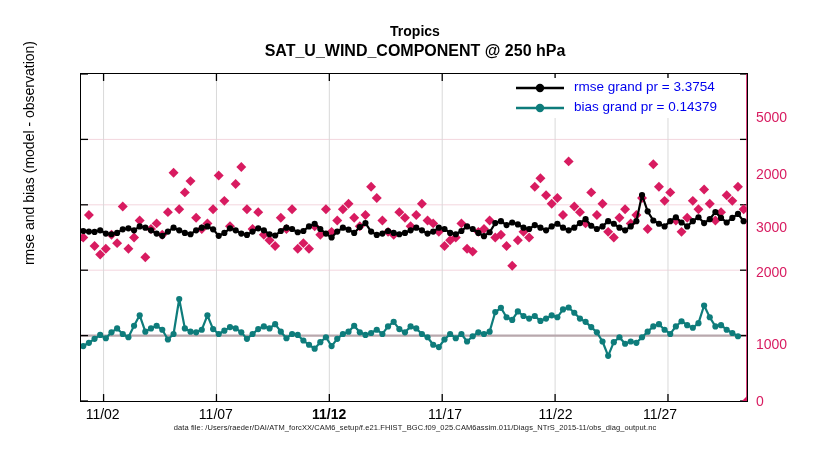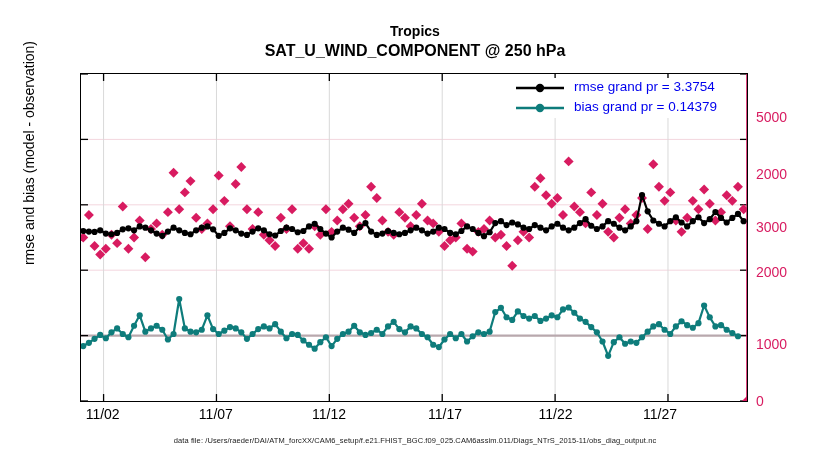--- a/index.html
+++ b/index.html
@@ -41,21 +41,21 @@
   
   .xtick{
     position:absolute;top:406px;width:70px;margin-left:-35px;
     text-align:center;font-size:14px;color:#000;
   }
   .xlabel{
     position:absolute;left:0;top:426px;width:830px;text-align:center;
     font-size:14.5px;color:#000;
   }
   .footer{
-    position:absolute;left:0;top:436px;width:830px;text-align:center;
+    position:absolute;left:0;top:423px;width:830px;text-align:center;
     font-size:7.5px;color:#1a1a1a;letter-spacing:.1px;
   }
 
   .legend{
     position:absolute;left:514px;top:78px;width:228px;height:40px;
     background:#fff;border:0;
   }
   .legend-row{position:relative;height:20px;}
   .legend-txt{
     position:absolute;left:60px;top:1px;font-size:13.5px;color:#0000EE;
@@ -491,21 +491,21 @@
       <div class="ytick-r" style="top: 336.276px;">1000</div>
       <div class="ytick-r" style="top: 264px;">2000</div>
       <div class="ytick-r" style="top: 219px;">3000</div>
       <div class="ytick-r" style="top: 166.103px;">2000</div>
       <div class="ytick-r" style="top: 109.379px;">5000</div>
     </div>
 
   <div id="x-ticks">
       <div class="xtick" style="left: 102.644px;">11/02</div>
       <div class="xtick" style="left: 215.864px;">11/07</div>
-      <div class="xtick" style="left: 329.085px;">11/12</div>
+      <div class="xtick" style="left: 329.085px; font-weight: bold;">11/12</div>
       <div class="xtick" style="left: 445px;">11/17</div>
       <div class="xtick" style="left: 555.525px;">11/22</div>
       <div class="xtick" style="left: 660px;">11/27</div>
     </div>
 
   <div class="legend">
     <div class="legend-row">
       <svg class="legend-sample" viewBox="0 0 52 20">
         <line x1="2" y1="10" x2="50" y2="10" stroke="#000000" stroke-width="2.6"></line>
         <circle cx="26" cy="10" r="4.2" fill="#000000"></circle>

